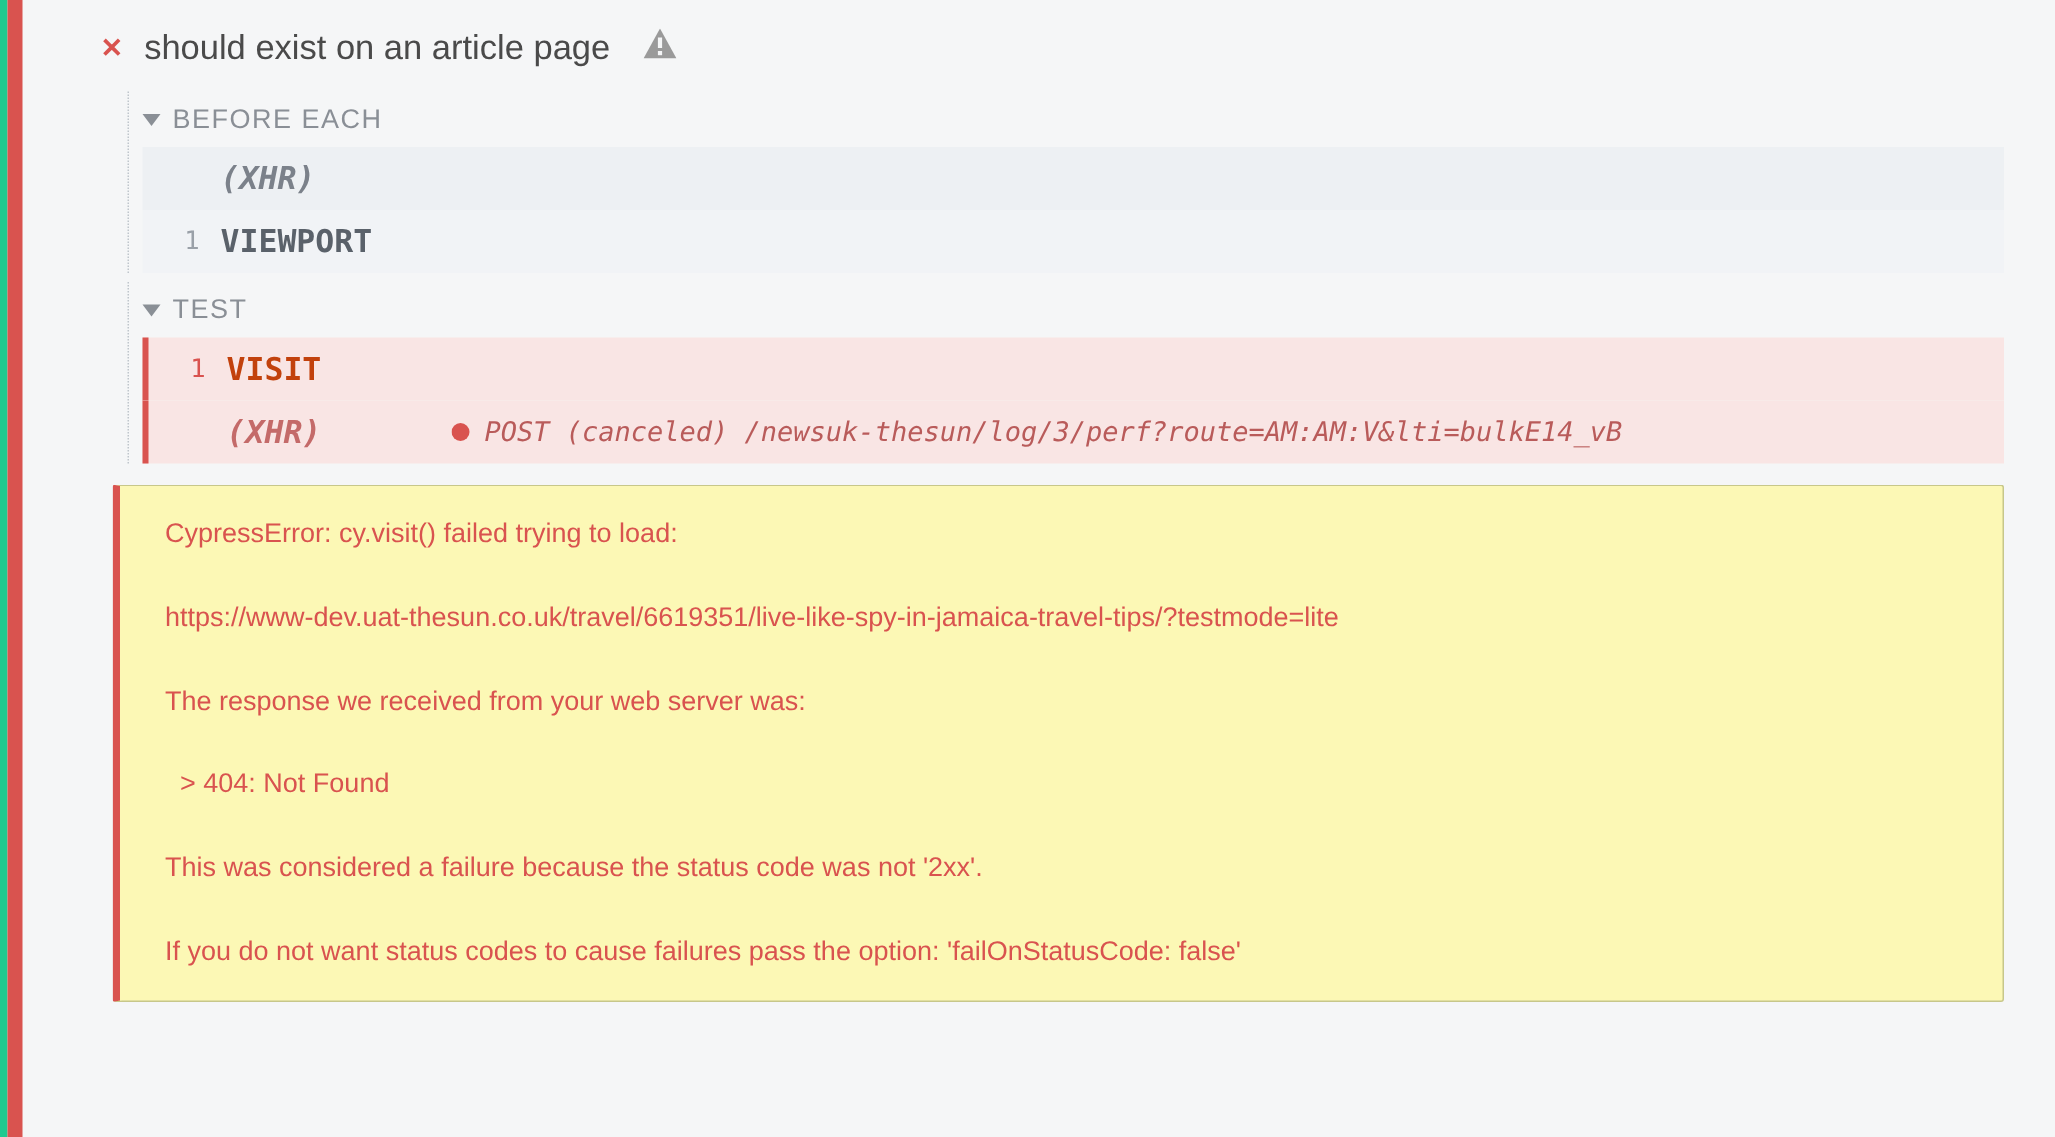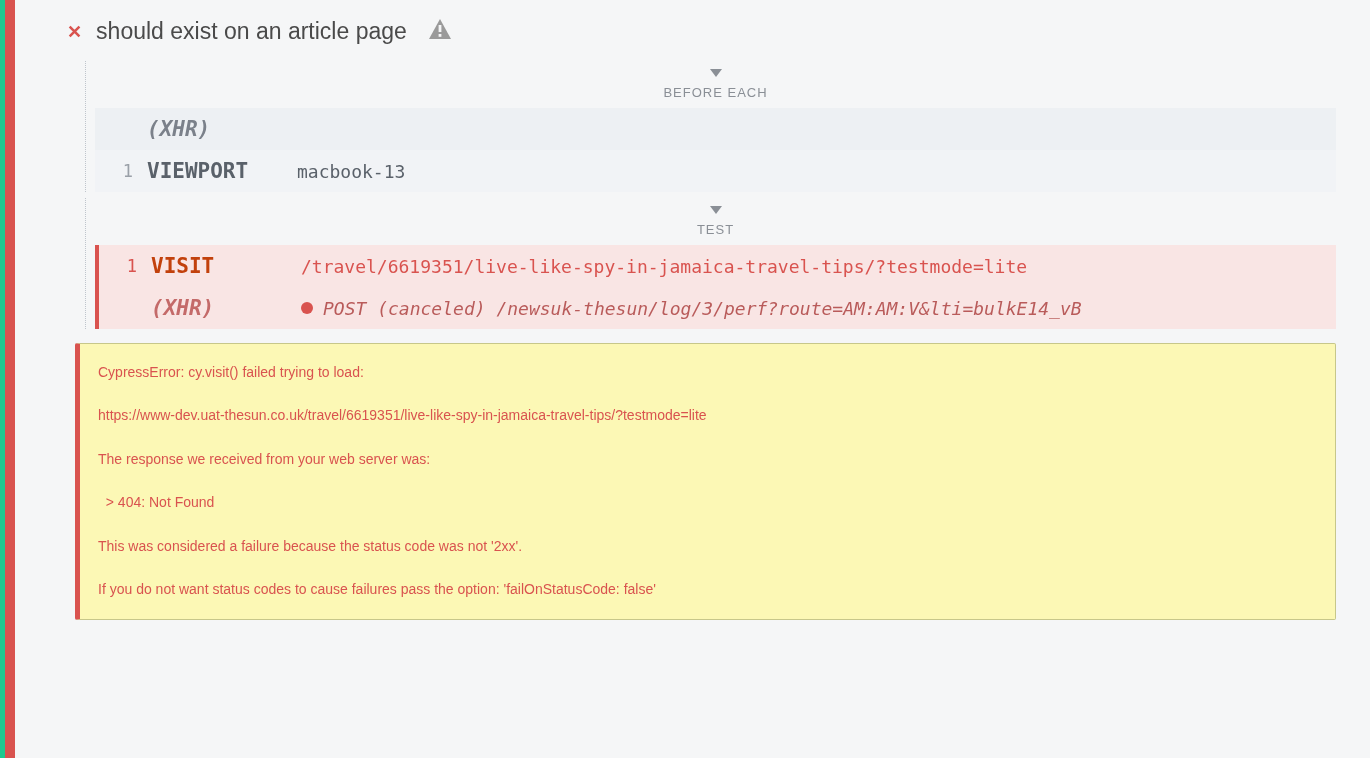--- a/index.html
+++ b/index.html
@@ -60,26 +60,25 @@
     position: absolute;
     left: 36px;
     top: 0;
     bottom: 0;
     border-left: 1px dotted #bfc5cc;
   }
   .section-header {
     display: flex;
     align-items: center;
     padding: 8px 0 8px 0;
-    font-size: 13px;
+    font-size: 18px;
     letter-spacing: 1px;
     color: #8a8f96;
     gap: 8px;
     cursor: pointer;
-    flex-direction: column;
   }
   .caret {
     width: 0; height: 0;
     border-left: 6px solid transparent;
     border-right: 6px solid transparent;
     border-top: 8px solid #8a8f96;
   }
   .cmd-row {
     display: grid;
     grid-template-columns: 44px 150px 1fr;
@@ -126,23 +125,23 @@
     width: 12px; height: 12px; border-radius: 50%;
     display: inline-block; flex-shrink: 0;
   }
   .dot-blue { background: #2a63c8; }
   .dot-red { background: #d9534f; }
   .error-box {
     margin: 14px 34px 0 60px;
     background: #fcf8b5;
     border: 1px solid #c7c78a;
     border-left: 5px solid #d9534f;
-    padding: 18px 18px;
+    padding: 18px 30px;
     color: #d9534f;
-    font-size: 14px;
+    font-size: 18px;
     line-height: 1.55;
     white-space: pre-wrap;
     border-radius: 2px;
   }
 </style>
 </head>
 <body>
 
 <div class="outer">
   <div class="left-bar-green"></div>
@@ -169,34 +168,32 @@
           <span class="caret"></span>
           <span>BEFORE EACH</span>
         </div>
         <div class="cmd-row gray">
           <span class="cmd-num"></span>
           <span class="cmd-name italic">(XHR)</span>
         </div>
         <div class="cmd-row gray2">
           <span class="cmd-num">1</span>
           <span class="cmd-name">VIEWPORT</span>
-          <span class="cmd-body">macbook-13</span>
         </div>
       </div>
 
       <div class="section" style="margin-top:6px;">
         <div class="section-border"></div>
         <div class="section-header">
           <span class="caret"></span>
           <span>TEST</span>
         </div>
         <div class="cmd-row red">
           <span class="cmd-num red">1</span>
           <span class="cmd-name red">VISIT</span>
-          <span class="cmd-body red">/travel/6619351/live-like-spy-in-jamaica-travel-tips/?testmode=lite</span>
         </div>
         <div class="cmd-row red">
           <span class="cmd-num"></span>
           <span class="cmd-name reditalic">(XHR)</span>
           <span class="cmd-body reditalic">
             <span class="dot dot-red"></span>
             <span>POST (canceled) /newsuk-thesun/log/3/perf?route=AM:AM:V&amp;lti=bulkE14_vB</span>
           </span>
         </div>
       </div>

